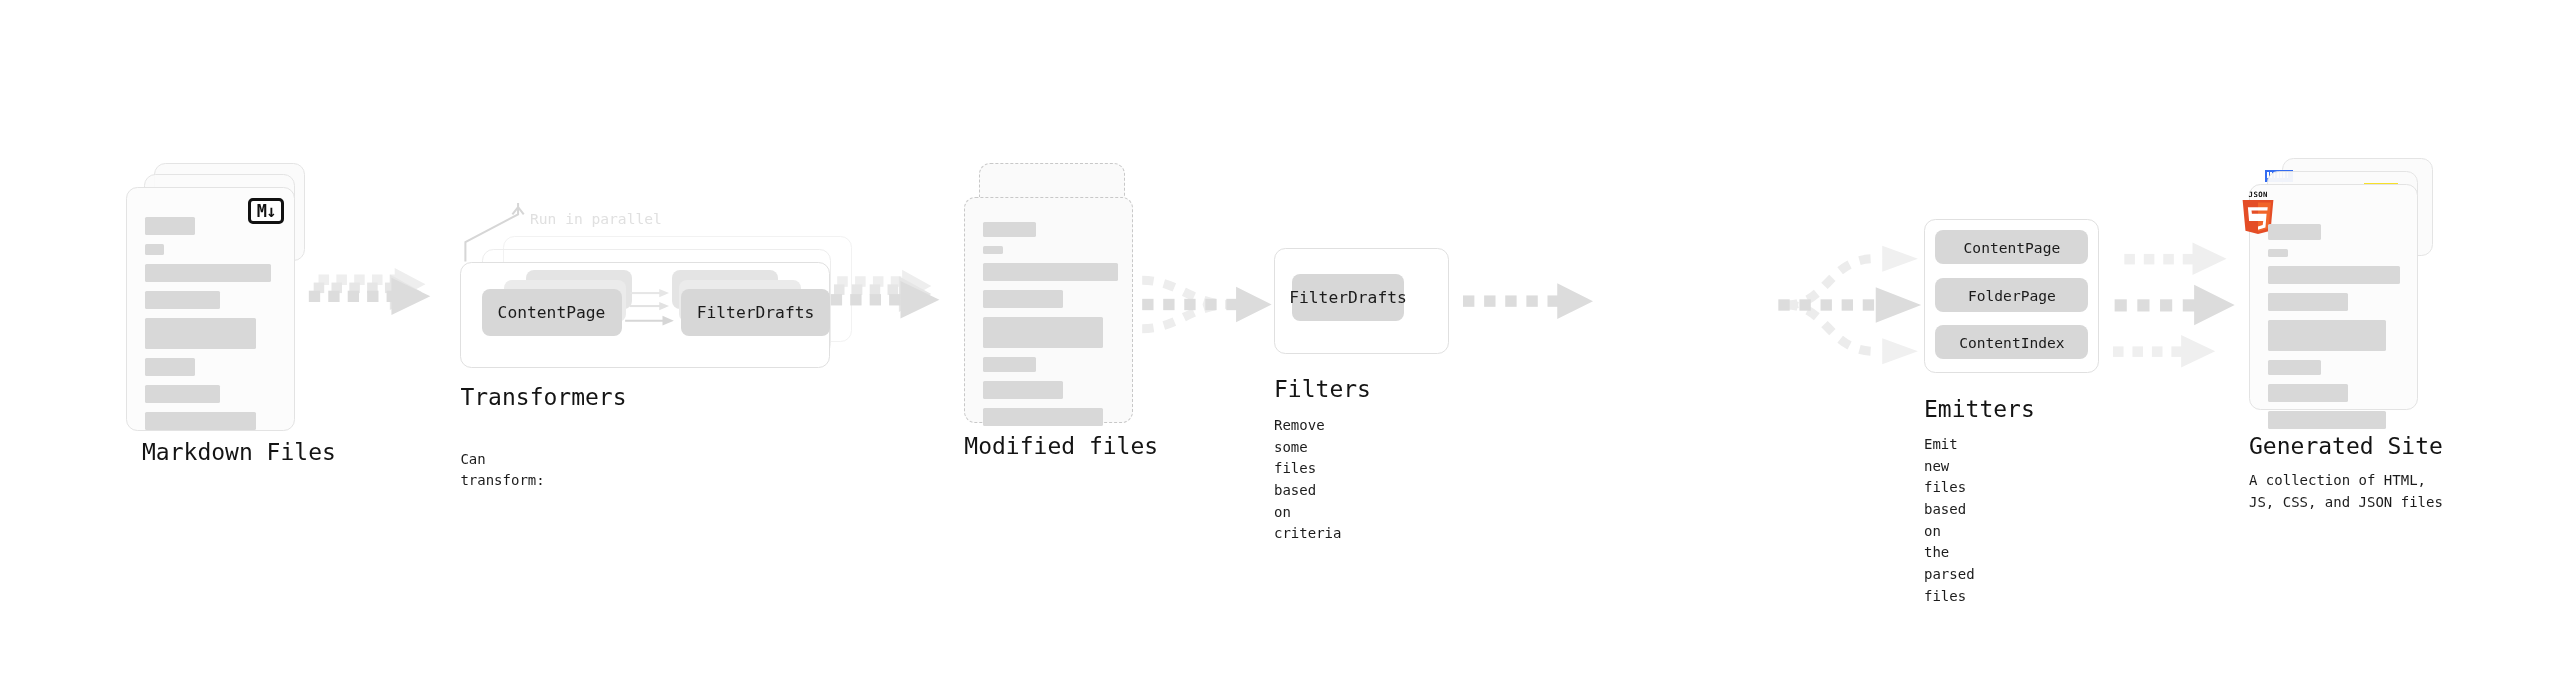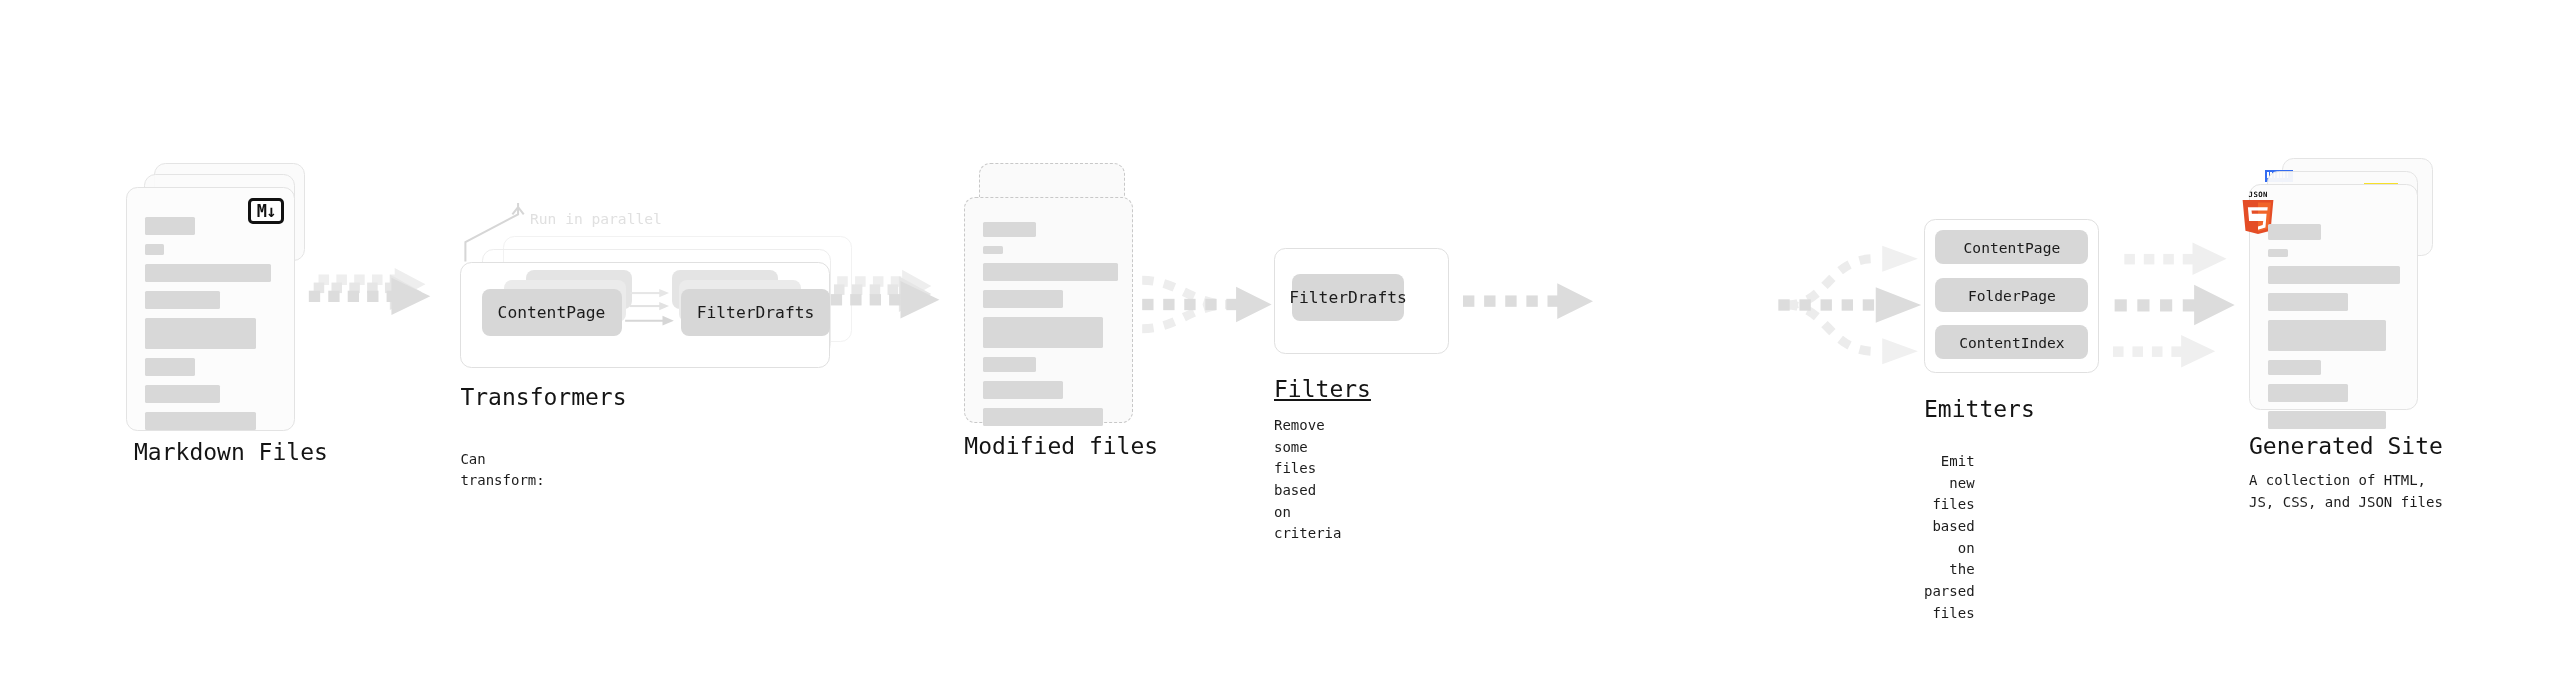--- a/index.html
+++ b/index.html
@@ -136,21 +136,21 @@
           <div class="bar h-sm" style="width:18.7px;"></div>
           <div class="bar" style="width:126px;"></div>
           <div class="bar" style="width:75px;"></div>
           <div class="bar" style="width:111px;height:31px;"></div>
           <div class="bar" style="width:50px;"></div>
           <div class="bar" style="width:75px;"></div>
           <div class="bar" style="width:111px;"></div>
         </div>
       </div>
     </div>
-    <div class="title" style="left:8px; top:276px;">Markdown Files</div>
+    <div class="title" style="left:16px; top:276px;">Markdown Files</div>
   </div>
 
   <svg class="node" style="left:307px; top:268px;" width="130" height="81" viewBox="0 0 160 100">
     <g fill="#eeeeee">
       <rect x="14" y="8" width="13" height="13"></rect>
         <rect x="36" y="8" width="13" height="13"></rect>
       <rect x="58" y="8" width="13" height="13"></rect>
         <rect x="80" y="8" width="13" height="13"></rect>
       <rect x="102" y="8" width="13" height="13"></rect>
       <path d="M108 0 L146 20 L108 40 Z"></path>
@@ -272,21 +272,21 @@
       <rect x="104" y="48" width="14" height="14"></rect>
       <path d="M116 33 L160 55 L116 77 Z"></path>
     </g>
   </svg>
 
   <div class="node" style="left:1274px; top:248px;">
     <div class="groupbox" style="left:0px; top:0px; width:175px; height:106px;"></div>
     <div class="pill" style="left:18px; top:26px; width:112px; height:47px;">
       <span>FilterDrafts</span>
     </div>
-    <div class="title" style="left:0px; top:128px;text-decoration:underline;">Filters</div>
+    <div class="title" style="left:0px; top:128px;">Filters</div>
     <div class="desc" style="left:0px; top:167px;">Remove some files based
 on criteria</div>
   </div>
 
   <svg class="node" style="left:1463px; top:284px;" width="130" height="57" viewBox="0 0 160 70">
     <g fill="#dcdcdc">
       <rect x="0" y="14" width="14" height="14"></rect>
         <rect x="26" y="14" width="14" height="14"></rect>
       <rect x="52" y="14" width="14" height="14"></rect>
         <rect x="78" y="14" width="14" height="14"></rect>
@@ -316,21 +316,21 @@
     <div class="pill" style="left:11.4px; top:11.4px; width:153px; height:34px; font-size:14.6px;">
       <span>ContentPage</span>
     </div>
     <div class="pill" style="left:11.4px; top:59px; width:153px; height:34px; font-size:14.6px;">
       <span>FolderPage</span>
     </div>
     <div class="pill" style="left:11.4px; top:106px; width:153px; height:34px; font-size:14.6px;">
       <span>ContentIndex</span>
     </div>
     <div class="title" style="left:0px; top:177px;">Emitters</div>
-    <div class="desc" style="left:0px; top:232px;text-align:right;">Emit new files based on
+    <div class="desc" style="left:0px; top:215px;">Emit new files based on
 the parsed files</div>
   </div>
 
   <svg class="node" style="left:2113px; top:236px;" width="146" height="138" viewBox="0 0 180 170">
     <g fill="#efefef">
       <rect x="14" y="22" width="13" height="13"></rect>
         <rect x="38" y="22" width="13" height="13"></rect>
       <rect x="62" y="22" width="13" height="13"></rect>
         <rect x="86" y="22" width="13" height="13"></rect>
       <path d="M98 8 L140 28 L98 48 Z"></path>

